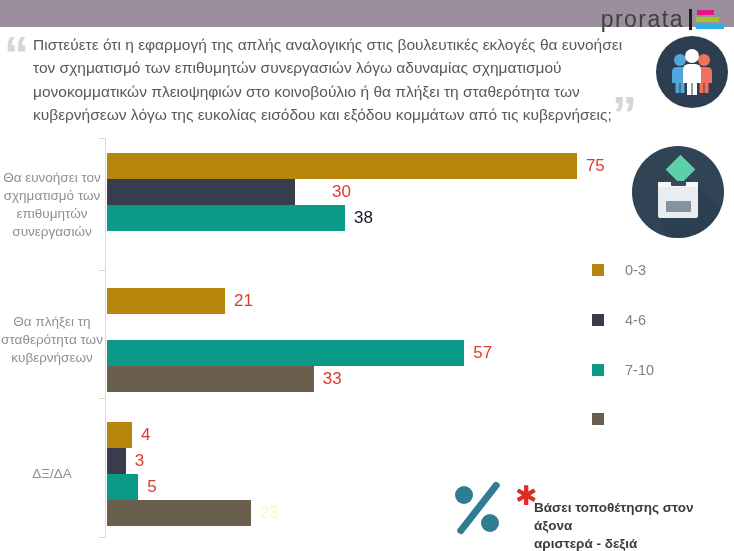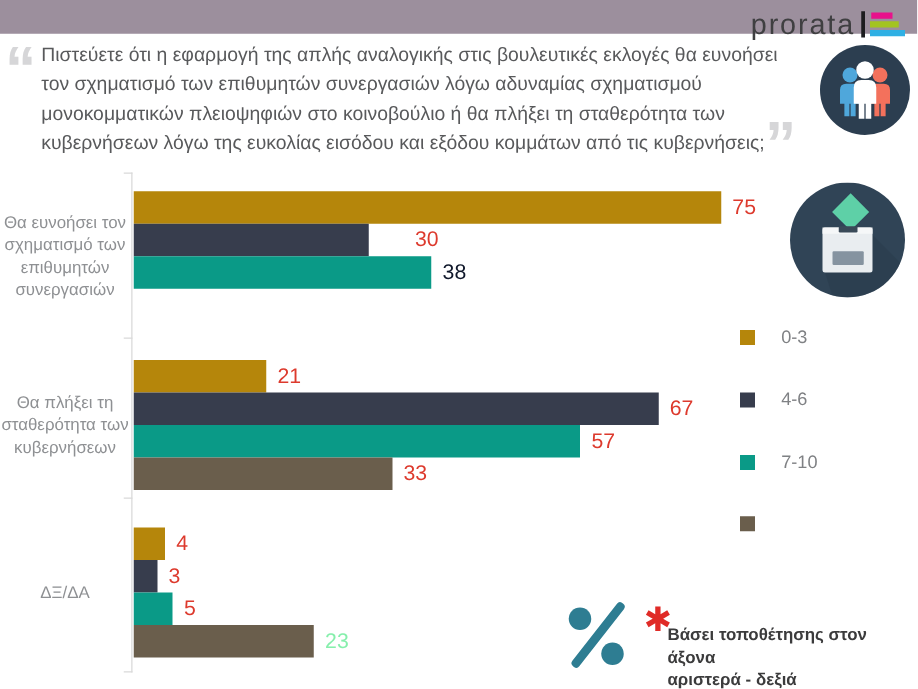--- a/index.html
+++ b/index.html
@@ -106,49 +106,46 @@
     <div class="tick t4"></div>
 
     <div class="cat c1">Θα ευνοήσει τον σχηματισμό των επιθυμητών συνεργασιών</div>
     <div class="cat c2">Θα πλήξει τη σταθερότητα των κυβερνήσεων</div>
     <div class="cat c3">ΔΞ/ΔΑ</div>
 
     <div class="plot">
         <div class="bar" style="top: 15px; width: 469.9px; background: rgb(181, 134, 11);">
           <span class="bval" style="color: rgb(221, 58, 45);">75</span>
         </div>
-        <div class="bar" style="top: 150px; width: 106px; background: rgb(181, 134, 11);">
+        <div class="bar" style="top: 150px; width: 118px; background: rgb(181, 134, 11);">
           <span class="bval" style="color: rgb(221, 58, 45);">21</span>
         </div>
         <div class="bar" style="top: 284px; width: 25.1px; background: rgb(181, 134, 11);">
           <span class="bval" style="color: rgb(221, 58, 45);">4</span>
         </div>
         <div class="bar" style="top: 41px; width: 188px; background: rgb(55, 61, 77);">
           <span class="bval" style="color: rgb(221, 58, 45); margin-left: 28px;">30</span>
-        </div>
-        <div class="bar" style="top: 176px; width: 419.8px; background: rgb(55, 61, 77);">
-          <span class="bval" style="color: rgb(221, 58, 45);">67</span>
         </div>
         <div class="bar" style="top: 310px; width: 18.8px; background: rgb(55, 61, 77);">
           <span class="bval" style="color: rgb(221, 58, 45);">3</span>
         </div>
         <div class="bar" style="top: 67px; width: 238.1px; background: rgb(10, 154, 135);">
           <span class="bval" style="color: #0f172a;">38</span>
         </div>
         <div class="bar" style="top: 202px; width: 357.2px; background: rgb(10, 154, 135);">
           <span class="bval" style="color: rgb(221, 58, 45);">57</span>
         </div>
         <div class="bar" style="top: 336px; width: 31.3px; background: rgb(10, 154, 135);">
           <span class="bval" style="color: rgb(221, 58, 45);">5</span>
         </div>
         <div class="bar" style="top: 228px; width: 206.8px; background: rgb(106, 94, 76);">
           <span class="bval" style="color: rgb(221, 58, 45);">33</span>
         </div>
         <div class="bar" style="top: 362px; width: 144.1px; background: rgb(106, 94, 76);">
-          <span class="bval" style="color: #86efac;">23</span>
+          <span class="bval" style="color: #fef9c3;">23</span>
         </div>
       </div>
     <div class="legend">
         <div class="legend-item" style="top: 261px;">
           <span class="sw" style="background: rgb(181, 134, 11);"></span>
           <span class="lt">0-3</span>
         </div>
         <div class="legend-item" style="top: 311px;">
           <span class="sw" style="background: rgb(55, 61, 77);"></span>
           <span class="lt">4-6</span>

